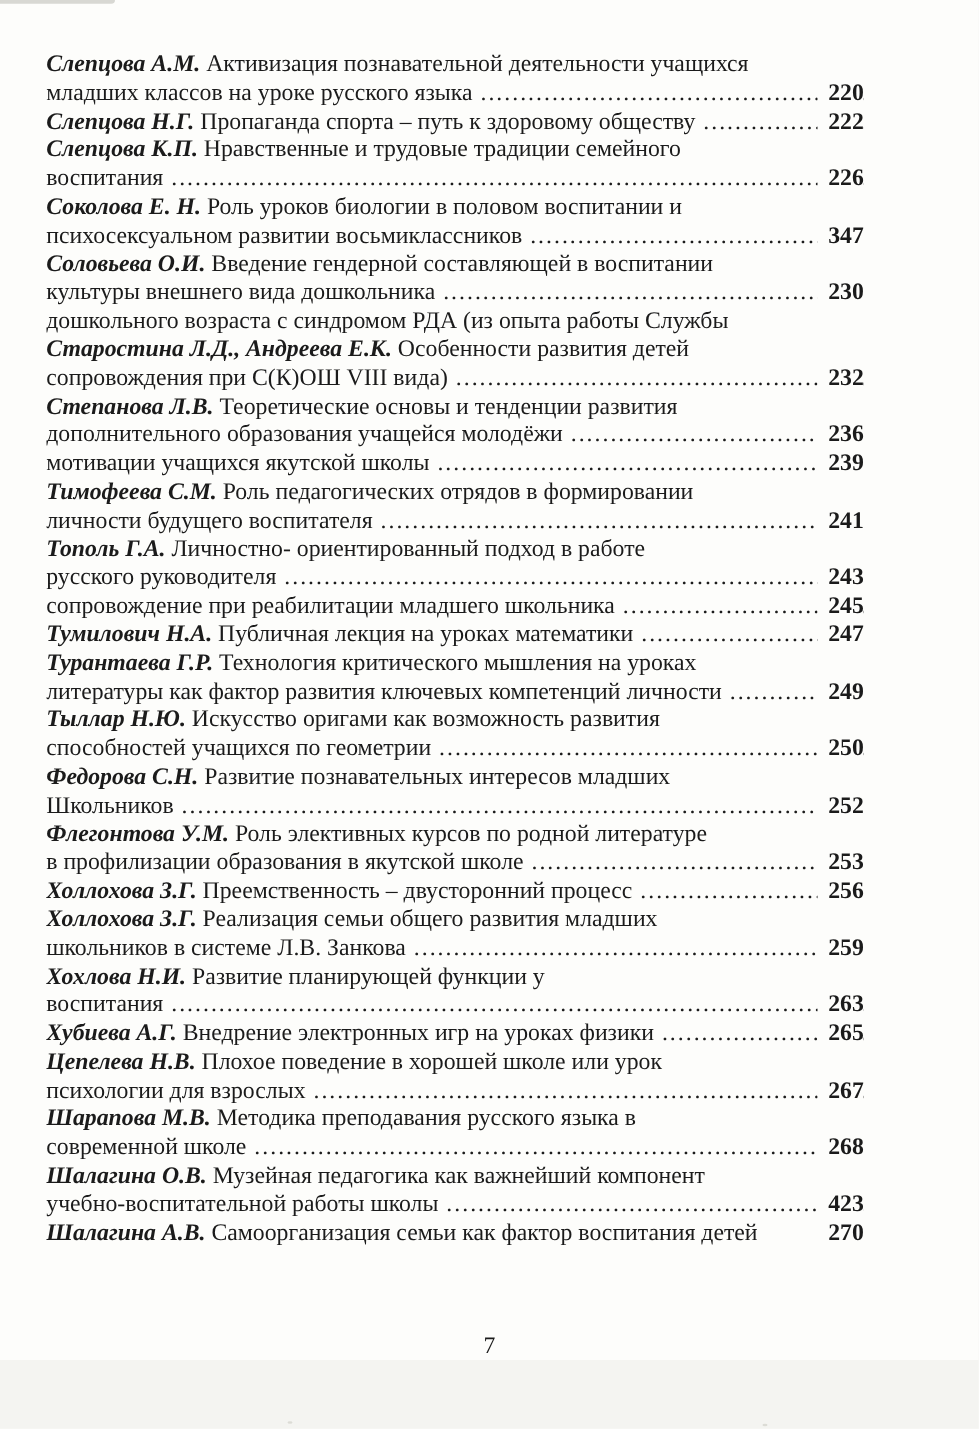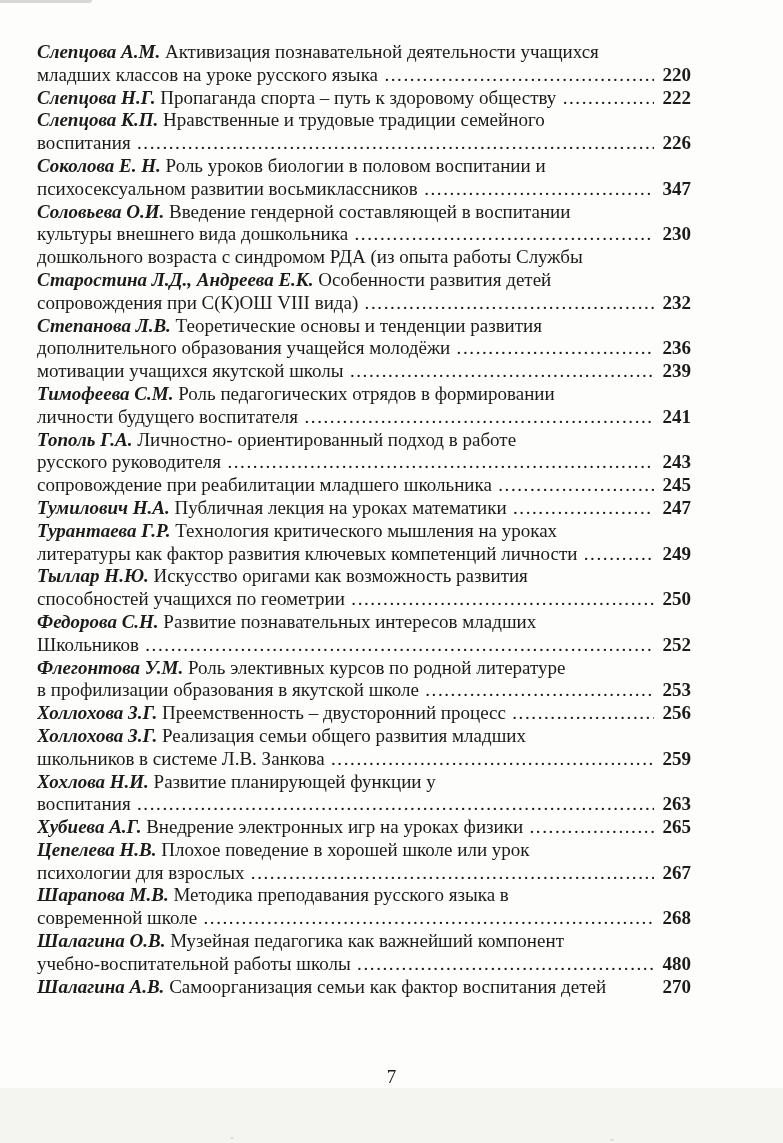--- a/index.html
+++ b/index.html
@@ -183,21 +183,21 @@
         <div class="line"><span class="line-text">психологии для взрослых</span><span class="leader"> ........................................................................................................................................................................</span><span class="page-num">267</span></div>
       </div>
 
   <div class="entry">
         <div class="line"><span class="author">Шарапова М.В.</span> <span class="line-text">Методика преподавания русского языка в</span></div>
         <div class="line"><span class="line-text">современной школе</span><span class="leader"> ........................................................................................................................................................................</span><span class="page-num">268</span></div>
       </div>
 
   <div class="entry">
         <div class="line"><span class="author">Шалагина О.В.</span> <span class="line-text">Музейная педагогика как важнейший компонент</span></div>
-        <div class="line"><span class="line-text">учебно-воспитательной работы школы</span><span class="leader"> ........................................................................................................................................................................</span><span class="page-num">480</span></div>
+        <div class="line"><span class="line-text">учебно-воспитательной работы школы</span><span class="leader"> ........................................................................................................................................................................</span><span class="page-num">423</span></div>
       </div>
 
   <div class="entry">
         <div class="line"><span class="author">Шалагина А.В.</span> <span class="line-text">Самоорганизация семьи как фактор воспитания детей</span><span class="page-num">270</span></div>
       </div>
 </main>
 
   <div class="footer">
     <span>7</span>
   </div>

